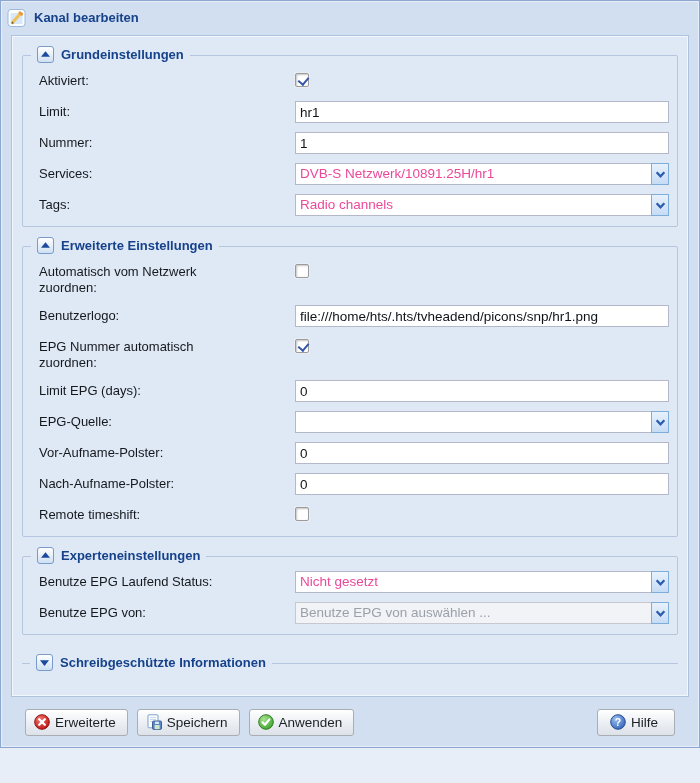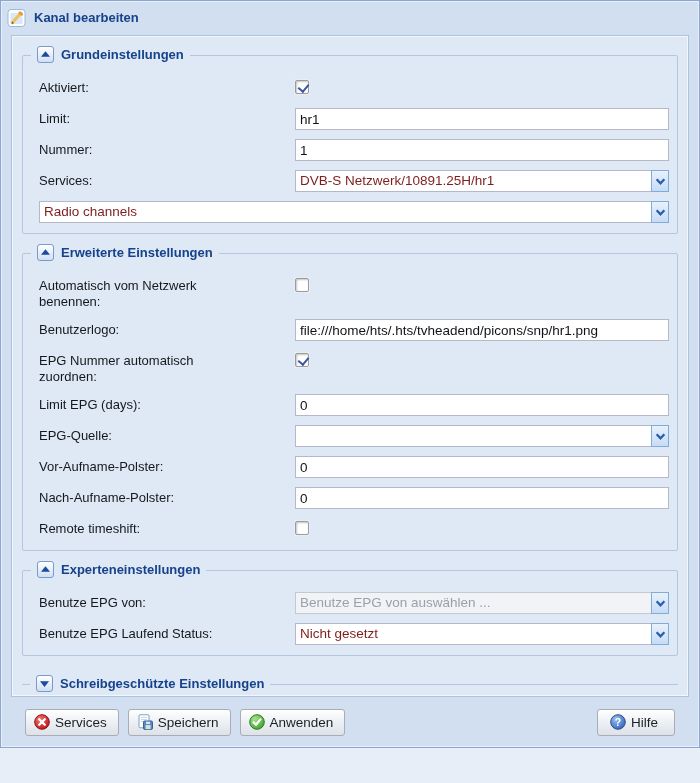--- a/index.html
+++ b/index.html
@@ -27,21 +27,21 @@
     box-shadow: inset 0 0 0 1px #f2f7fd;
     padding:10px 9px 0 9px;
     overflow:hidden;
   }
 
   .fieldset {
     position:relative;
     border:1px solid #b5c7de;
     border-radius:2px;
     margin:9px 1px 19px 1px;
-    padding:21px 8px 1px 16px;
+    padding:14px 8px 1px 16px;
   }
   .fieldset.collapsed {
     border-width:1px 0 0 0;
     padding:0; height:0; margin-top:28px; margin-bottom:0;
   }
   .legend {
     position:absolute; top:-10px; left:8px;
     background:#dfe8f5;
     display:flex; align-items:center; gap:7px;
     padding:0 6px;
@@ -79,21 +79,21 @@
     content:""; position:absolute; left:3.5px; top:0.5px;
     width:5px; height:8px;
     border:solid #3556a8; border-width:0 2.4px 2.4px 0;
     transform:rotate(40deg);
   }
 
   .combo { flex:1; display:flex; height:22px; min-width:0; cursor:pointer; }
   .combo-text {
     flex:1; min-width:0; height:22px;
     border:1px solid #b5b8c8; background:#fff;
-    font-size:13.5px; color:#7f1d1d; line-height:20px;
+    font-size:13.5px; color:#ec4899; line-height:20px;
     padding:0 4px; white-space:nowrap; overflow:hidden;
   }
   .combo-text.placeholder { color:#9aa1ab; background:#f2f3f6; border-color:#c5c8ce; }
   .combo-trigger {
     flex:none; width:18px; height:22px; margin-left:-1px;
     border:1px solid #7eadd9;
     background:linear-gradient(#e8f1fc,#c6dcf5);
     display:inline-flex; align-items:center; justify-content:center;
     cursor:pointer; padding:0;
   }
@@ -173,20 +173,21 @@
             <button class="combo-trigger">
               <svg viewBox="0 0 10 10" width="11" height="11">
                   <path d="M1.5 3 L5 6.6 L8.5 3" stroke="#2a5db0" stroke-width="2.1" fill="none"></path>
                 </svg>
             </button>
           </div>
         </div>
       </div>
 
       <div class="row">
+        <label class="flabel">Tags:</label>
         <div class="field-area">
           <div class="combo">
             <div class="combo-text">Radio channels</div>
             <button class="combo-trigger">
               <svg viewBox="0 0 10 10" width="11" height="11">
                   <path d="M1.5 3 L5 6.6 L8.5 3" stroke="#2a5db0" stroke-width="2.1" fill="none"></path>
                 </svg>
             </button>
           </div>
         </div>
@@ -197,21 +198,21 @@
       <div class="legend">
         <button class="toggle-btn">
           <svg viewBox="0 0 8 8" width="9" height="9">
               <path d="M0 6 L4 1 L8 6 Z" fill="#1b4a9e"></path>
             </svg>
         </button>
         <span class="legend-title">Erweiterte Einstellungen</span>
       </div>
 
       <div class="row">
-        <label class="flabel">Automatisch vom Netzwerk benennen:</label>
+        <label class="flabel">Automatisch vom Netzwerk zuordnen:</label>
         <div class="field-area">
           <span class="checkbox"></span>
         </div>
       </div>
 
       <div class="row">
         <label class="flabel">Benutzerlogo:</label>
         <div class="field-area">
           <input class="tfield" value="file:///home/hts/.hts/tvheadend/picons/snp/hr1.png" style="">
         </div>
@@ -271,77 +272,77 @@
       <div class="legend">
         <button class="toggle-btn">
           <svg viewBox="0 0 8 8" width="9" height="9">
               <path d="M0 6 L4 1 L8 6 Z" fill="#1b4a9e"></path>
             </svg>
         </button>
         <span class="legend-title">Experteneinstellungen</span>
       </div>
 
       <div class="row">
+        <label class="flabel">Benutze EPG Laufend Status:</label>
+        <div class="field-area">
+          <div class="combo">
+            <div class="combo-text">Nicht gesetzt</div>
+            <button class="combo-trigger">
+              <svg viewBox="0 0 10 10" width="11" height="11">
+                  <path d="M1.5 3 L5 6.6 L8.5 3" stroke="#2a5db0" stroke-width="2.1" fill="none"></path>
+                </svg>
+            </button>
+          </div>
+        </div>
+      </div>
+
+      <div class="row">
         <label class="flabel">Benutze EPG von:</label>
         <div class="field-area">
           <div class="combo">
             <div class="combo-text placeholder">Benutze EPG von auswählen ...</div>
-            <button class="combo-trigger">
-              <svg viewBox="0 0 10 10" width="11" height="11">
-                  <path d="M1.5 3 L5 6.6 L8.5 3" stroke="#2a5db0" stroke-width="2.1" fill="none"></path>
-                </svg>
-            </button>
-          </div>
-        </div>
-      </div>
-
-      <div class="row">
-        <label class="flabel">Benutze EPG Laufend Status:</label>
-        <div class="field-area">
-          <div class="combo">
-            <div class="combo-text">Nicht gesetzt</div>
             <button class="combo-trigger">
               <svg viewBox="0 0 10 10" width="11" height="11">
                   <path d="M1.5 3 L5 6.6 L8.5 3" stroke="#2a5db0" stroke-width="2.1" fill="none"></path>
                 </svg>
             </button>
           </div>
         </div>
       </div>
     </div>
 
     <div class="fieldset collapsed">
       <div class="legend">
         <button class="toggle-btn">
           <svg viewBox="0 0 8 8" width="9" height="9">
               <path d="M0 2 L4 7 L8 2 Z" fill="#1b4a9e"></path>
             </svg>
         </button>
-        <span class="legend-title">Schreibgeschützte Einstellungen</span>
+        <span class="legend-title">Schreibgeschützte Informationen</span>
       </div>
     </div>
 
   </div>
 
   <div class="footer">
 
     <button class="btn">
       <span class="btn-icon">
         <svg viewBox="0 0 16 16" width="16" height="16">
           <defs>
               <radialGradient id="gr" cx="35%" cy="30%" r="75%">
             <stop offset="0%" stop-color="#f2756b"></stop>
                 <stop offset="100%" stop-color="#c01818"></stop>
           </radialGradient>
             </defs>
           <circle cx="8" cy="8" r="7.3" fill="url(#gr)" stroke="#8f0f0f"></circle>
           <path d="M5.2 5.2 L10.8 10.8 M10.8 5.2 L5.2 10.8" stroke="#fff" stroke-width="2.3" stroke-linecap="round"></path>
         </svg>
       </span>
-      <span>Services</span>
+      <span>Erweiterte</span>
     </button>
 
     <button class="btn">
       <span class="btn-icon">
         <svg viewBox="0 0 16 16" width="16" height="16">
           <rect x="2" y="0.8" width="10" height="13" rx="1" fill="#fff" stroke="#7ba0c9"></rect>
           <path d="M4 3.5 h6 M4 5.5 h6 M4 7.5 h3" stroke="#c4d7ec" stroke-width="1"></path>
           <rect x="6.5" y="7" width="9" height="8.4" rx="1.2" fill="#5b87c5" stroke="#3c5f94"></rect>
           <rect x="8.6" y="11" width="5" height="4.2" fill="#cfe6c8"></rect>
           <rect x="9" y="7.6" width="4" height="2.4" fill="#d7e6f7"></rect>

